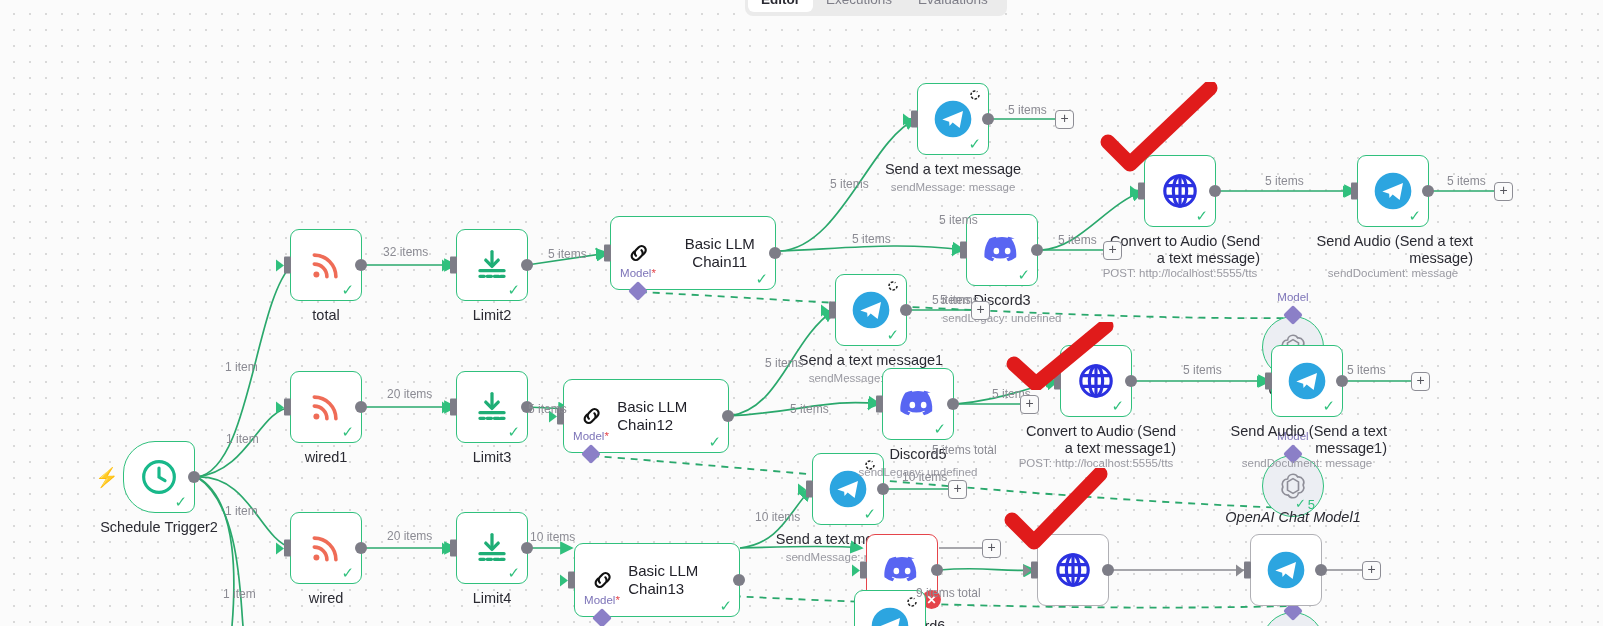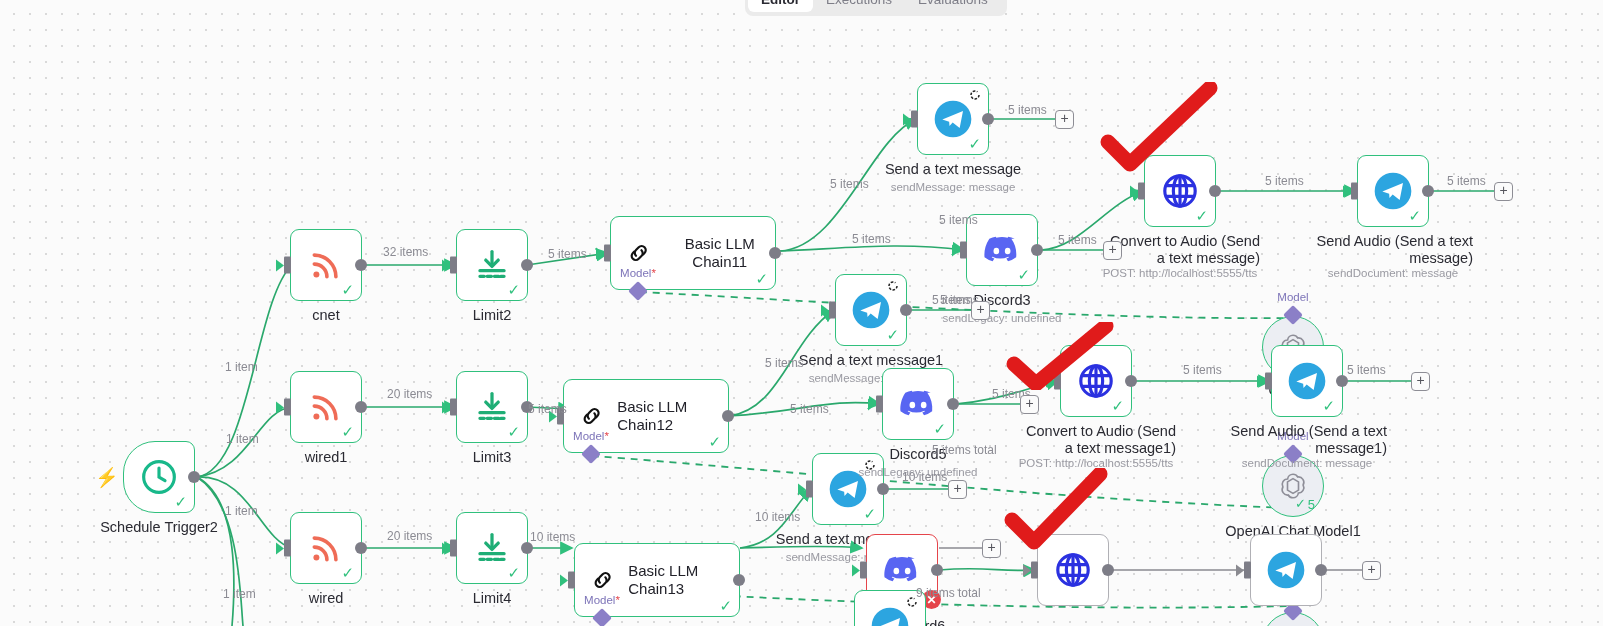--- a/index.html
+++ b/index.html
@@ -270,21 +270,21 @@
     <div class="nbox">
       <svg width="36" height="36" viewBox="0 0 24 24">
         <circle cx="5.6" cy="18.4" r="2" fill="#ef6c57"></circle>
         <path d="M4.2 11.4a8.4 8.4 0 0 1 8.4 8.4" fill="none" stroke="#ef6c57" stroke-width="2.4" stroke-linecap="round"></path>
         <path d="M4.2 5.4a14.4 14.4 0 0 1 14.4 14.4" fill="none" stroke="#ef6c57" stroke-width="2.4" stroke-linecap="round"></path>
       </svg>
       <span class="ok-check">✓</span>
       <span class="inarrow"></span>
       <span class="outdot"></span>
     </div>
-    <div class="ntitle">cnet</div>
+    <div class="ntitle">total</div>
   </div>
 
   <div class="node" style="left:290px; top:371px;">
     <div class="nbox">
       <svg width="36" height="36" viewBox="0 0 24 24">
         <circle cx="5.6" cy="18.4" r="2" fill="#ef6c57"></circle>
         <path d="M4.2 11.4a8.4 8.4 0 0 1 8.4 8.4" fill="none" stroke="#ef6c57" stroke-width="2.4" stroke-linecap="round"></path>
         <path d="M4.2 5.4a14.4 14.4 0 0 1 14.4 14.4" fill="none" stroke="#ef6c57" stroke-width="2.4" stroke-linecap="round"></path>
       </svg>
       <span class="ok-check">✓</span>
@@ -603,21 +603,21 @@
   <div class="subnode" style="left:1262px; top:455px;">
     <div class="scircle">
       <svg width="30" height="30" viewBox="0 0 24 24">
         <path d="M12 2.6a4.3 4.3 0 0 1 3.8 2.2 4.3 4.3 0 0 1 4.3 6.4 4.3 4.3 0 0 1-3.8 6.4A4.3 4.3 0 0 1 12 21.4a4.3 4.3 0 0 1-3.8-2.2A4.3 4.3 0 0 1 3.9 12.8a4.3 4.3 0 0 1 3.8-6.4A4.3 4.3 0 0 1 12 2.6Zm0 3.5L7.6 8.7v6.6L12 17.9l4.4-2.6V8.7L12 6.1Z" fill="none" stroke="#8e8e98" stroke-width="1.3"></path>
       </svg>
       <span class="ok-check">✓</span>
       <span class="scount">5</span>
       <div class="diamond"></div>
       <div class="dlabel">Model</div>
     </div>
-    <div class="ntitle" style="top:68px;">OpenAI Chat Model1</div>
+    <div class="ntitle" style="top:54px;font-style:italic;">OpenAI Chat Model1</div>
   </div>
 
   <div class="node" style="left:1250px; top:534px;">
     <div class="nbox idle">
       <svg width="40" height="40" viewBox="0 0 24 24">
         <circle cx="12" cy="12" r="11" fill="#2ca5e0"></circle>
         <path d="M5.6 12.3 L18 7.2 L16 17.4 L11.8 14.1 L9.9 16.2 L9.7 13.6 Z" fill="#fff"></path>
       </svg>
       <span class="inarrow gray"></span>
       <span class="outdot"></span>

